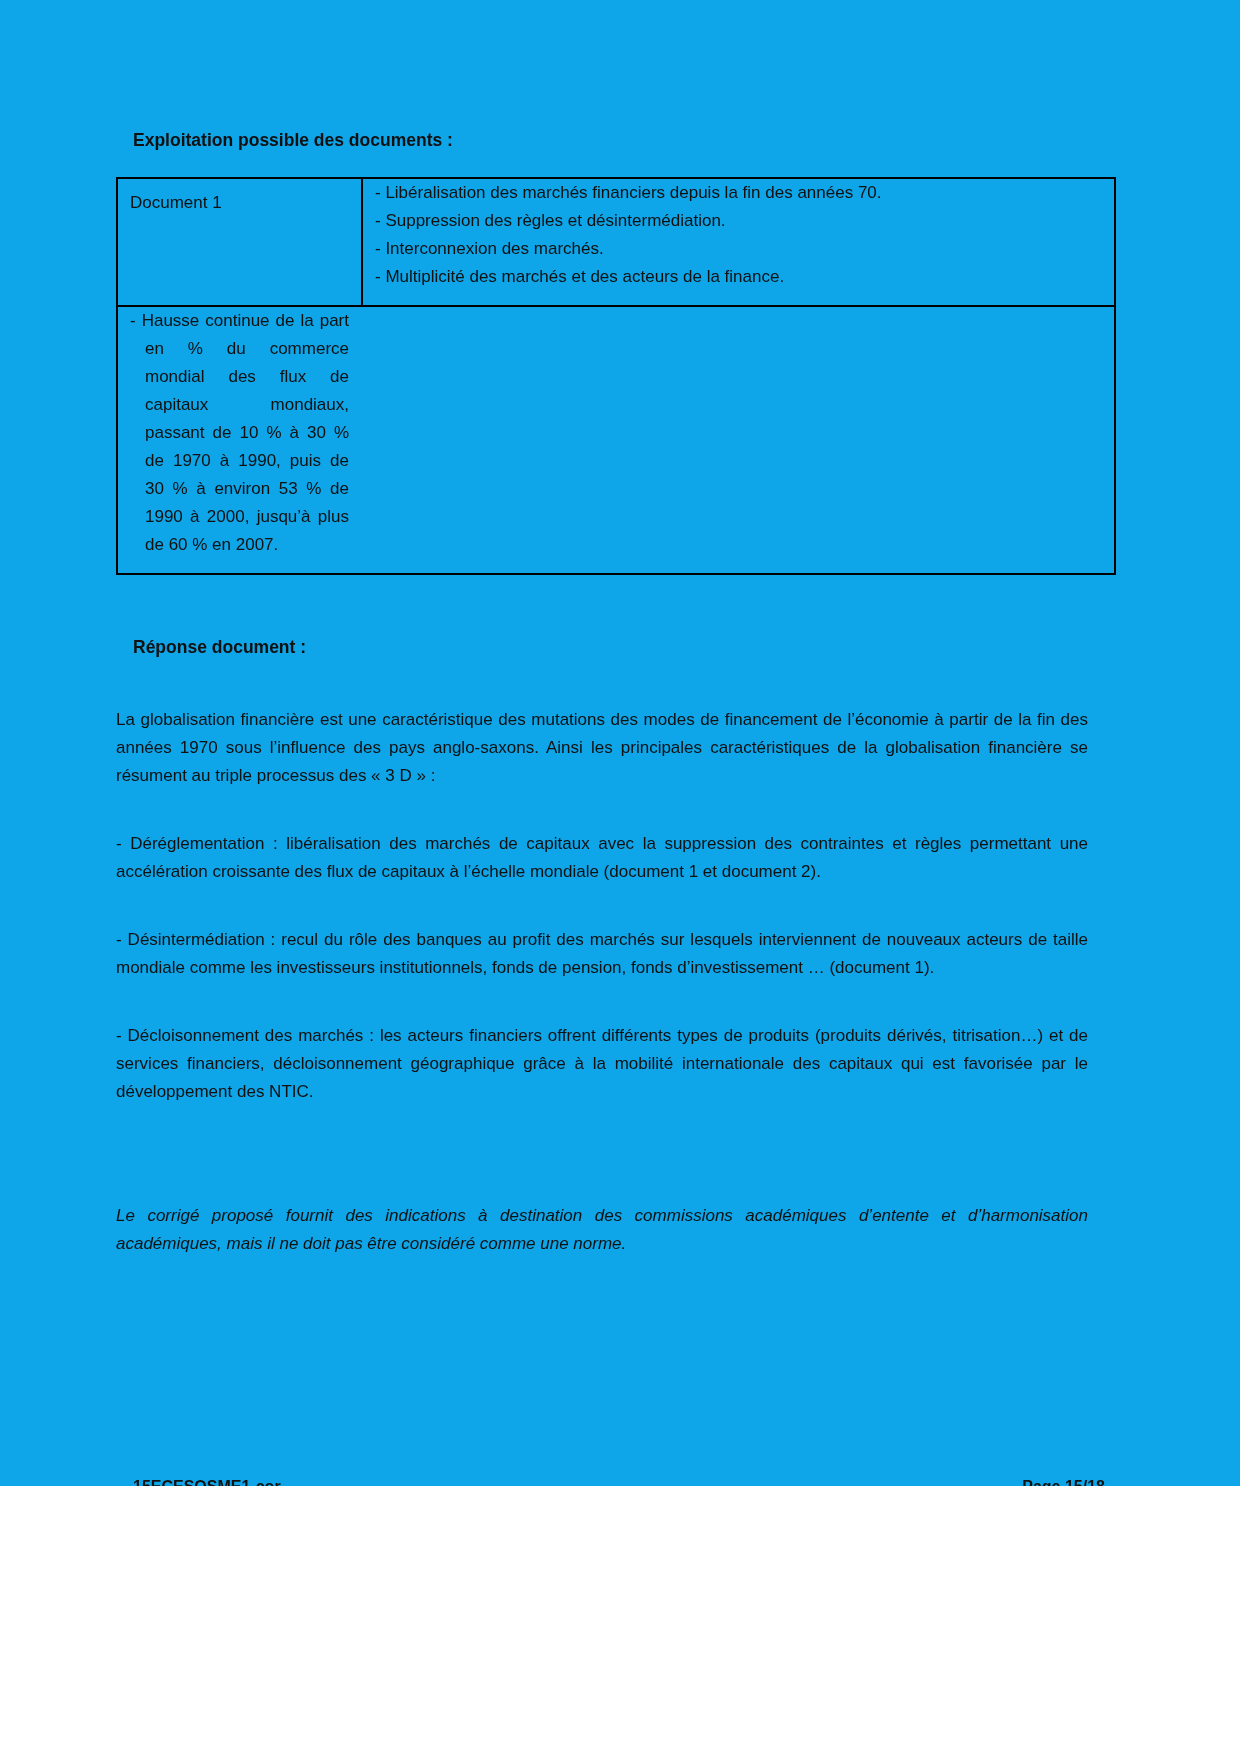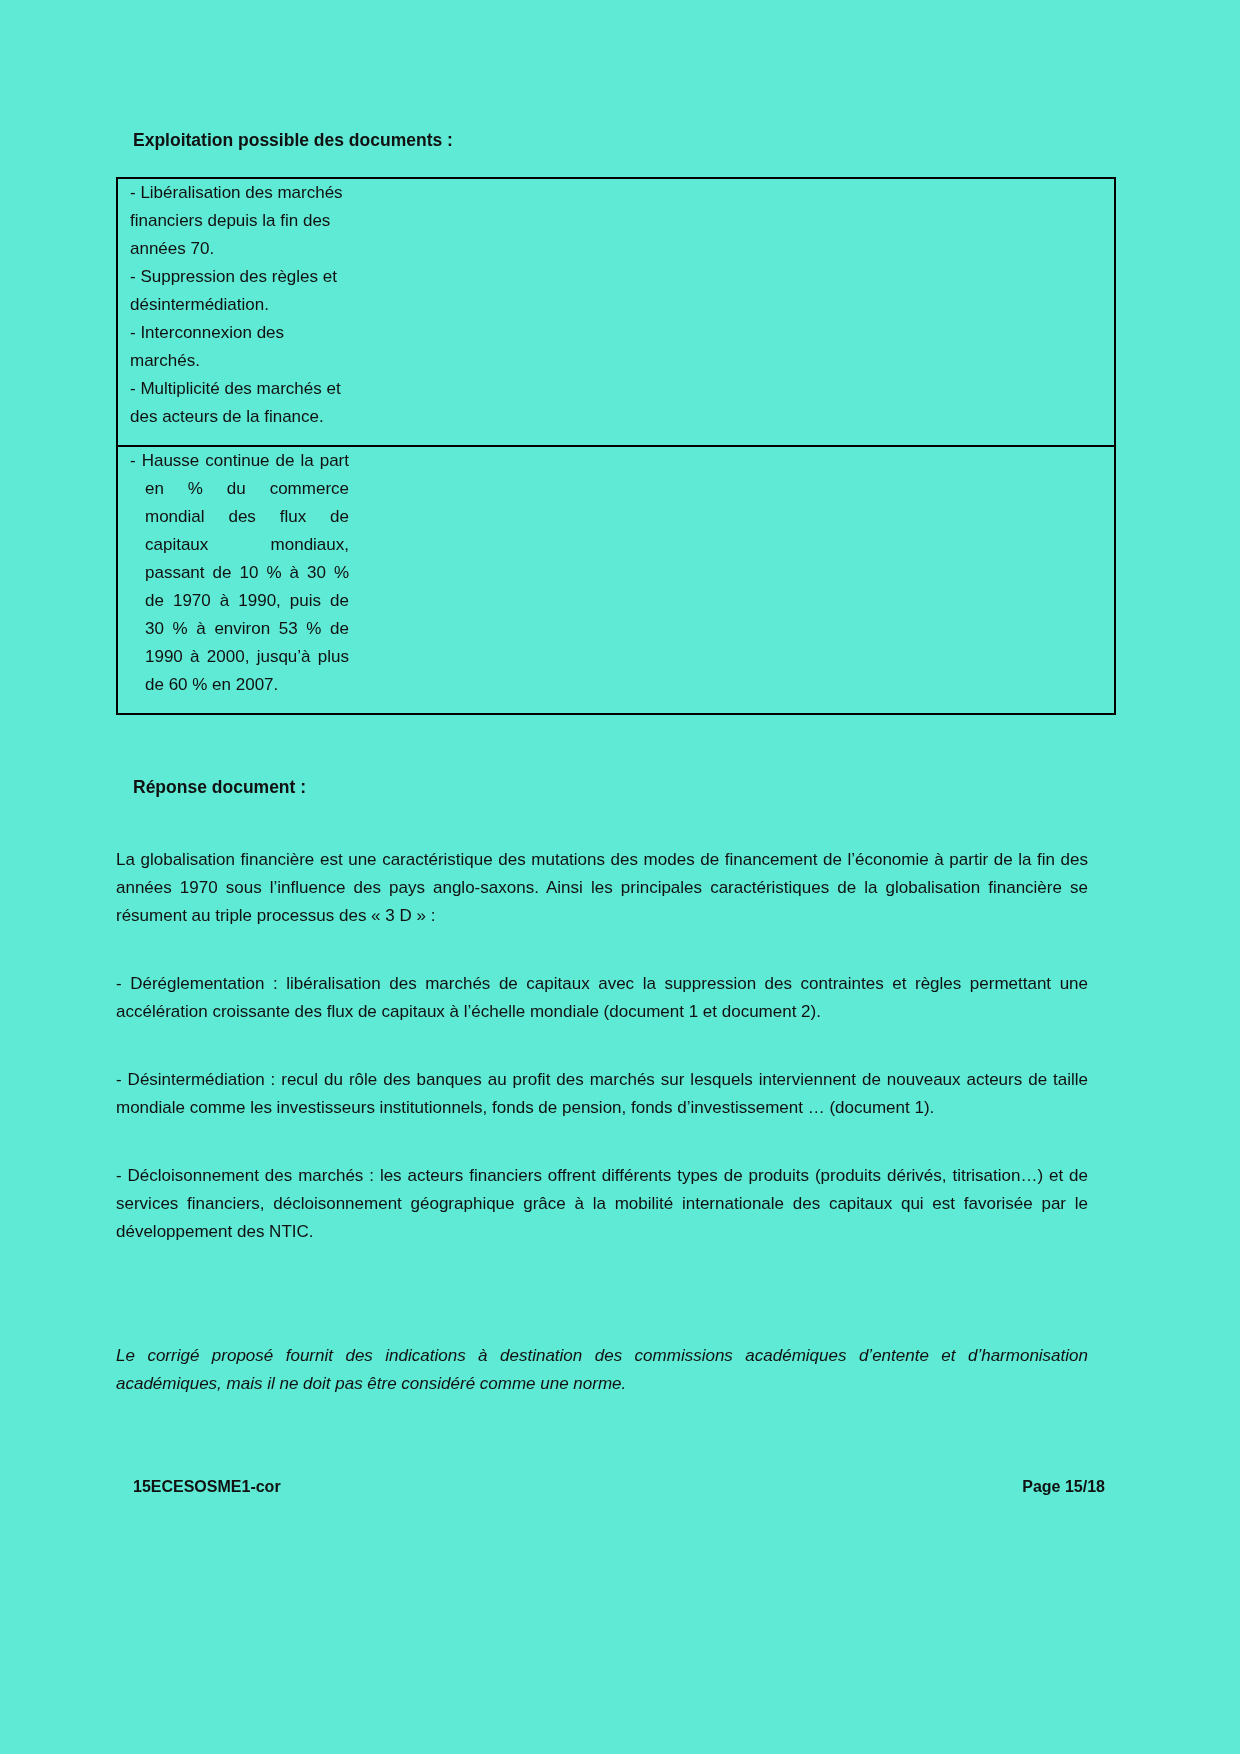--- a/index.html
+++ b/index.html
@@ -4,23 +4,23 @@
 <style>
   * { margin: 0; padding: 0; box-sizing: border-box; }
   html, body { background: #ffffff; }
   body {
     font-family: "Liberation Sans", "DejaVu Sans", sans-serif;
     color: #111111;
   }
   .page {
     position: relative;
     width: 1240px;
-    height: 1754px;
+    height: 1486px;
     margin: 0 auto;
-    background: #5eead4;
+    background: #0ea5e9;
     overflow: hidden;
   }
   .content {
     position: absolute;
     top: 130px;
     left: 116px;
     width: 1000px;
   }
   .heading {
     font-weight: bold;
@@ -91,20 +91,21 @@
 </head>
 <body>
 
 <div class="page">
   <div class="content">
 
     <div class="heading">Exploitation possible des documents :</div>
 
     <div class="doc-table">
       <div class="doc-row">
+        <div class="doc-label-cell">Document 1</div>
         <div class="doc-content-cell">
           <div class="doc-line">- Libéralisation des marchés financiers depuis la fin des années 70.</div>
           <div class="doc-line">- Suppression des règles et désintermédiation.</div>
           <div class="doc-line">- Interconnexion des marchés.</div>
           <div class="doc-line">- Multiplicité des marchés et des acteurs de la finance.</div>
         </div>
       </div>
       <div class="doc-row">
         <div class="doc-content-cell">
           <div class="hang">- Hausse continue de la part en % du commerce mondial des flux de capitaux mondiaux, passant de 10 % à 30 % de 1970 à 1990, puis de 30 % à environ 53 % de 1990 à 2000, jusqu’à plus de 60 % en 2007.</div>

